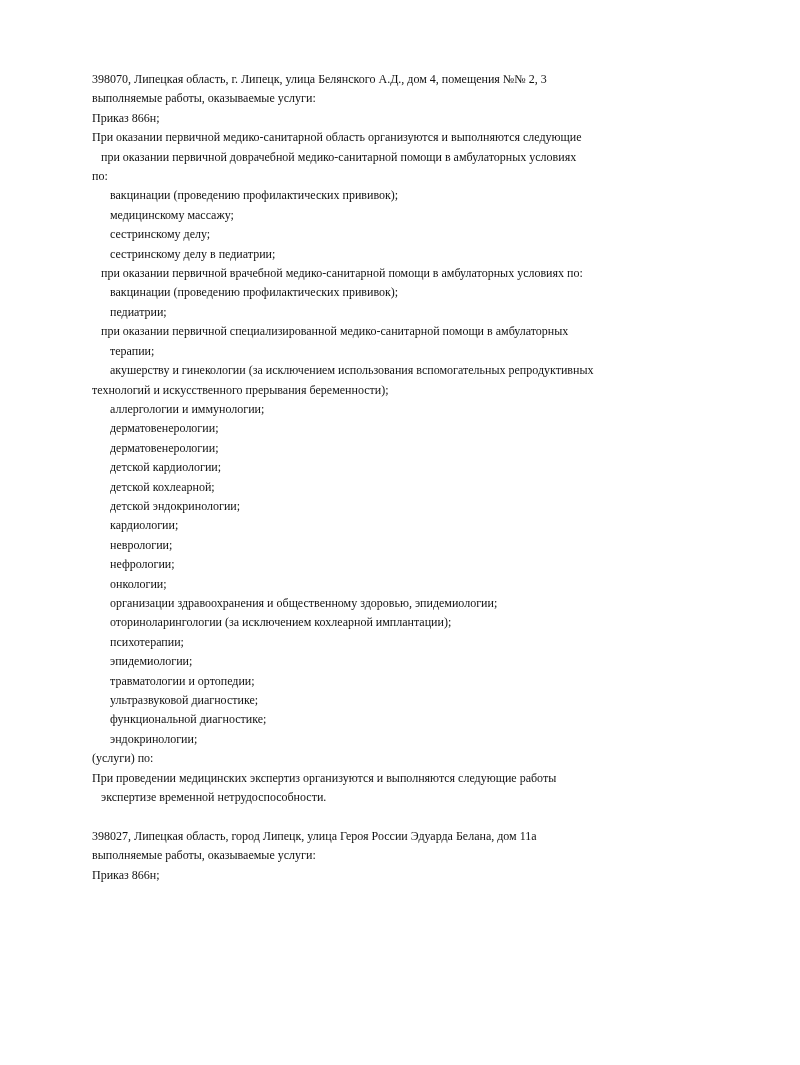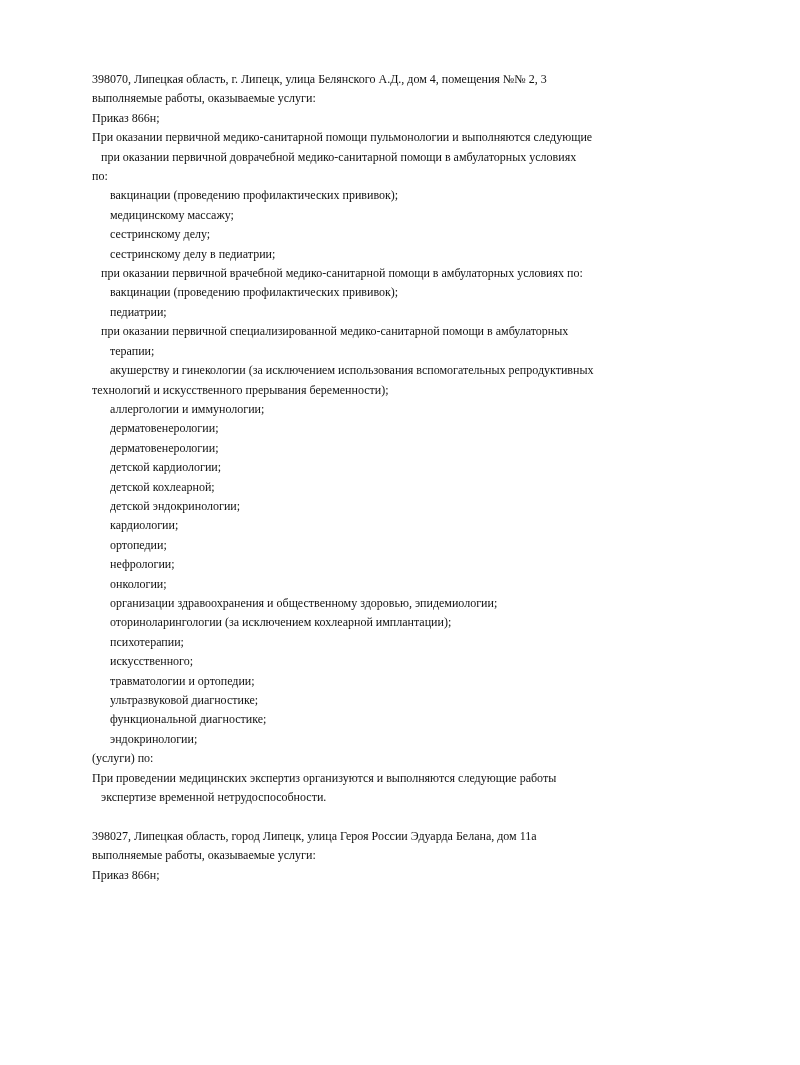--- a/index.html
+++ b/index.html
@@ -35,21 +35,21 @@
 </style>
 </head>
 <body>
 
 <div class="page">
 
   <div>
     <span class="line l0">398070, Липецкая область, г. Липецк, улица Белянского А.Д., дом 4, помещения №№ 2, 3</span>
     <span class="line l0">выполняемые работы, оказываемые услуги:</span>
     <span class="line l0">Приказ 866н;</span>
-    <span class="line l0">При оказании первичной медико-санитарной помощи пульмонологии и выполняются следующие</span>
+    <span class="line l0">При оказании первичной медико-санитарной область организуются и выполняются следующие</span>
 
     <span class="line l1">при оказании первичной доврачебной медико-санитарной помощи в амбулаторных условиях</span>
     <span class="line l0">по:</span>
     <span class="line l2">вакцинации (проведению профилактических прививок);</span>
     <span class="line l2">медицинскому массажу;</span>
     <span class="line l2">сестринскому делу;</span>
     <span class="line l2">сестринскому делу в педиатрии;</span>
 
     <span class="line l1">при оказании первичной врачебной медико-санитарной помощи в амбулаторных условиях по:</span>
     <span class="line l2">вакцинации (проведению профилактических прививок);</span>
@@ -59,27 +59,27 @@
     <span class="line l2">терапии;</span>
     <span class="line l2">акушерству и гинекологии (за исключением использования вспомогательных репродуктивных</span>
     <span class="line l0">технологий и искусственного прерывания беременности);</span>
     <span class="line l2">аллергологии и иммунологии;</span>
     <span class="line l2">дерматовенерологии;</span>
     <span class="line l2">дерматовенерологии;</span>
     <span class="line l2">детской кардиологии;</span>
     <span class="line l2">детской кохлеарной;</span>
     <span class="line l2">детской эндокринологии;</span>
     <span class="line l2">кардиологии;</span>
-    <span class="line l2">ортопедии;</span>
+    <span class="line l2">неврологии;</span>
     <span class="line l2">нефрологии;</span>
     <span class="line l2">онкологии;</span>
     <span class="line l2">организации здравоохранения и общественному здоровью, эпидемиологии;</span>
     <span class="line l2">оториноларингологии (за исключением кохлеарной имплантации);</span>
     <span class="line l2">психотерапии;</span>
-    <span class="line l2">искусственного;</span>
+    <span class="line l2">эпидемиологии;</span>
     <span class="line l2">травматологии и ортопедии;</span>
     <span class="line l2">ультразвуковой диагностике;</span>
     <span class="line l2">функциональной диагностике;</span>
     <span class="line l2">эндокринологии;</span>
 
     <span class="line l0">(услуги) по:</span>
     <span class="line l0">При проведении медицинских экспертиз организуются и выполняются следующие работы</span>
     <span class="line l1">экспертизе временной нетрудоспособности.</span>
   </div>
 

